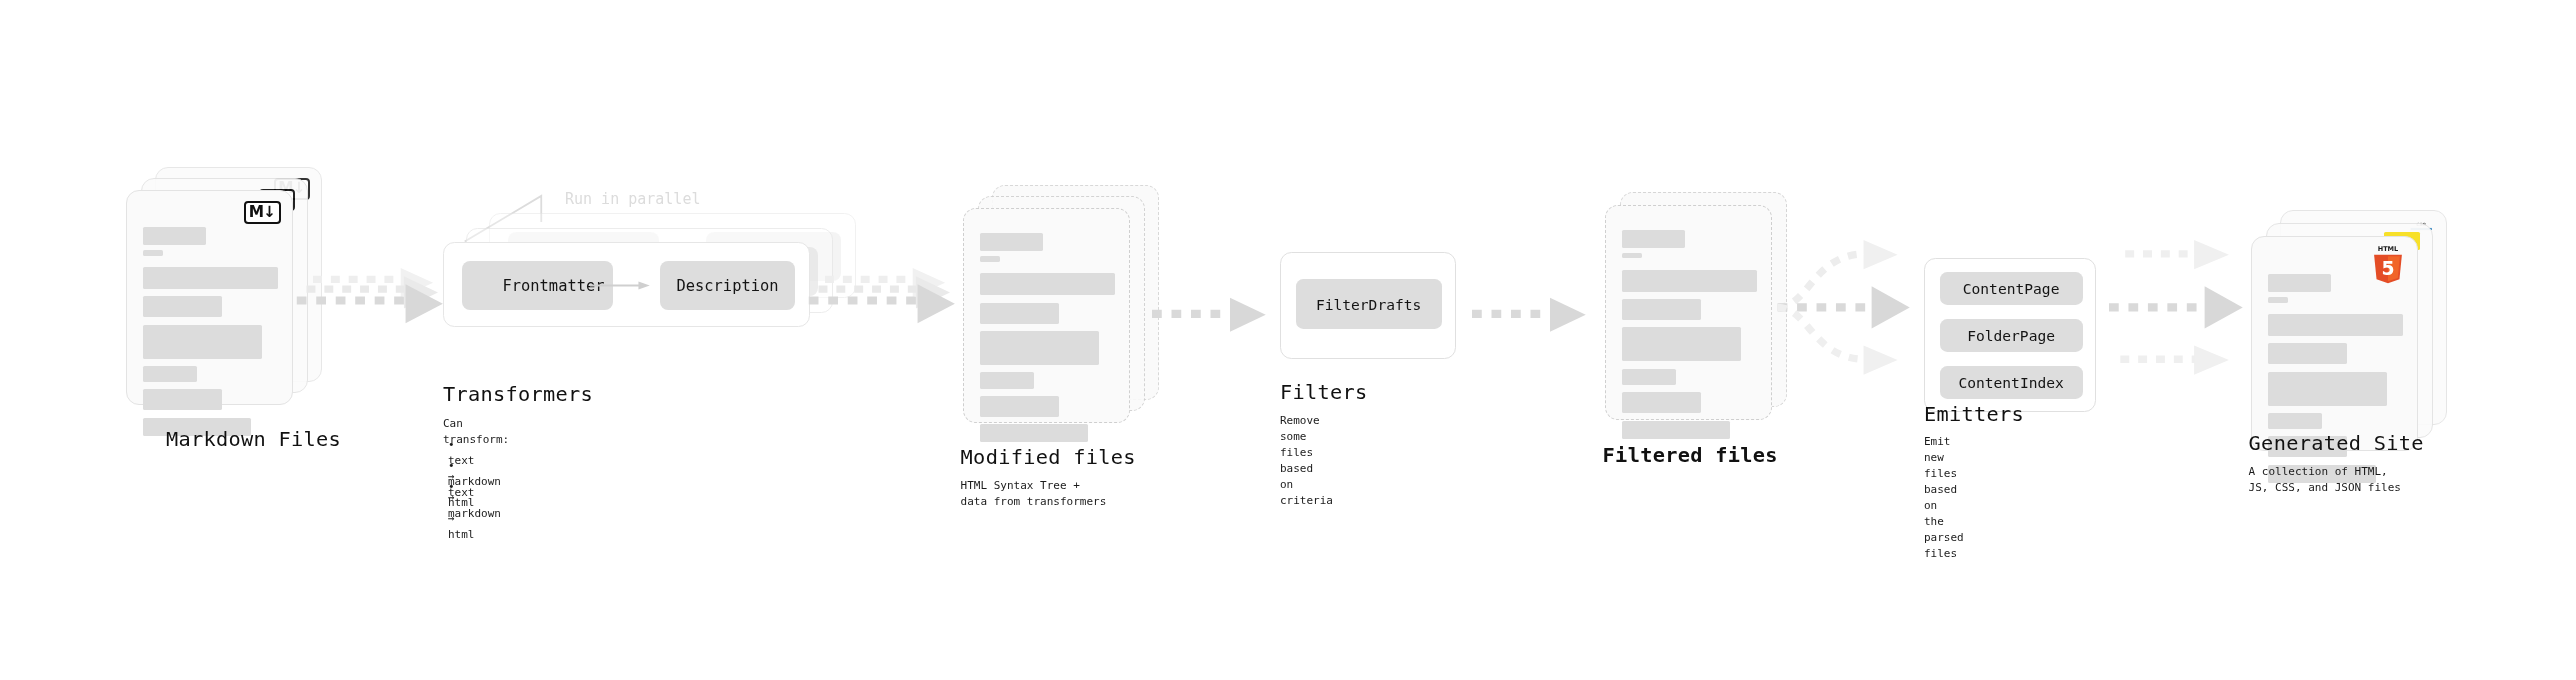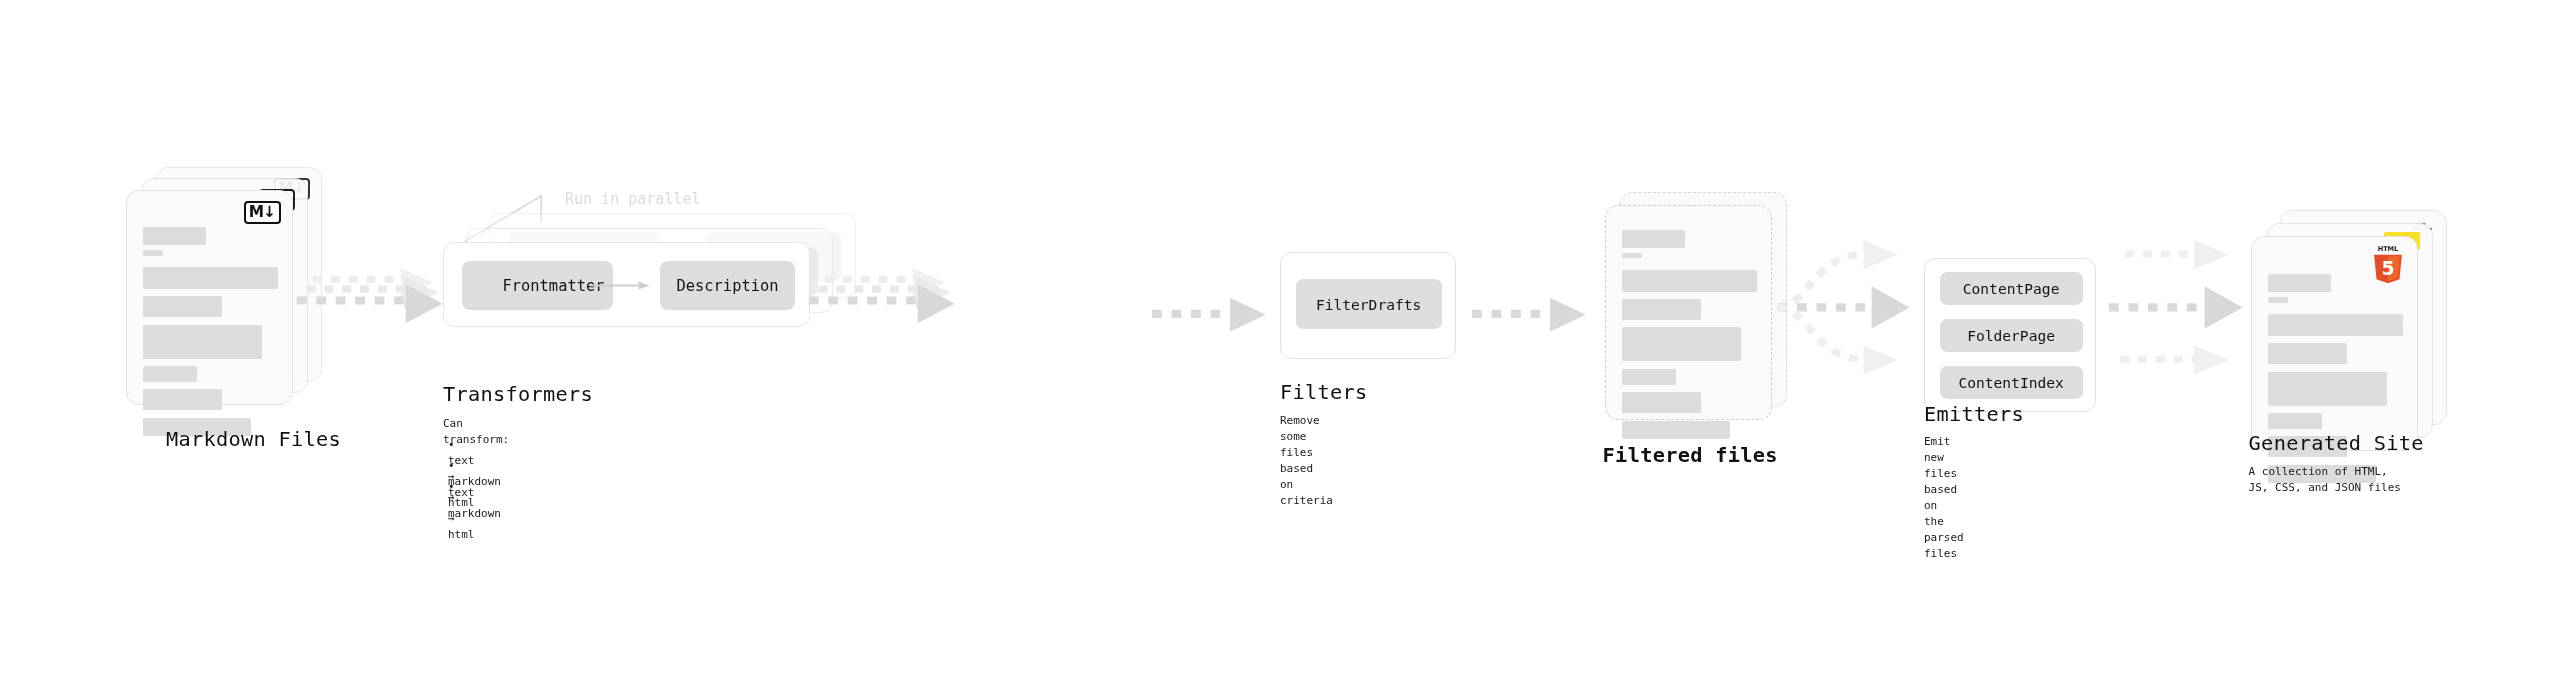--- a/index.html
+++ b/index.html
@@ -214,20 +214,41 @@
         <line x1="-8" y1="26" x2="118" y2="26"></line>
       </g>
       <polygon points="112,10 154,30 112,50" fill="#eaeaea"></polygon>
       <g stroke="#d9d9d9" stroke-width="10" stroke-dasharray="12 12" fill="none">
         <line x1="-20" y1="40" x2="120" y2="40"></line>
       </g>
       <polygon points="114,20 160,44 114,68" fill="#d8d8d8"></polygon>
     </svg>
   </div>
 
+  <div class="node" style="left:963px;top:185px;">
+    <div class="stack" style="width:187px;height:236px;">
+      <div class="card dashed" style="left:29px;top:0px;opacity:.8;"></div>
+      <div class="card dashed" style="left:14.6px;top:11.4px;opacity:.9;"></div>
+      <div class="card dashed" style="left:0px;top:23px;">
+        <div class="skel" style="top:24.4px;">
+          <div class="bar h1"></div>
+          <div class="bar tiny"></div>
+          <div class="bar w100"></div>
+          <div class="bar w58"></div>
+          <div class="bar w88"></div>
+          <div class="bar w40"></div>
+          <div class="bar w58b"></div>
+          <div class="bar w80"></div>
+        </div>
+      </div>
+    </div>
+    <div class="title" style="position:absolute;left:-2.4px;top:260px;">Modified files</div>
+    <div class="caption" style="position:absolute;left:-2.4px;top:293px;">HTML Syntax Tree +
+data from transformers</div>
+  </div>
 
   <div class="node" style="left:1152px;top:291px;">
     <svg width="130" height="49" viewBox="0 0 160 60">
       <g stroke="#d9d9d9" stroke-width="10" stroke-dasharray="12 12" fill="none">
         <line x1="0" y1="28" x2="100" y2="28"></line>
       </g>
       <polygon points="96,8 140,29 96,50" fill="#d8d8d8"></polygon>
     </svg>
   </div>
 

